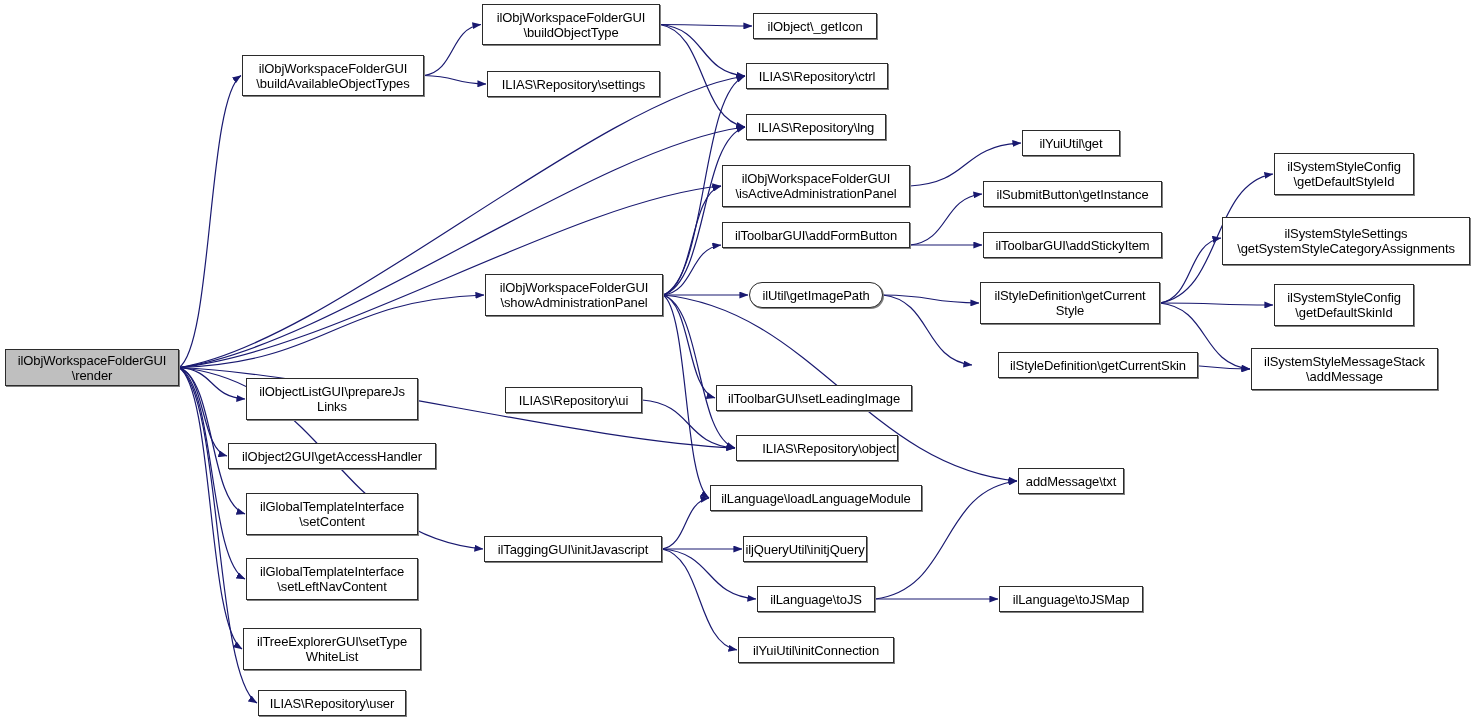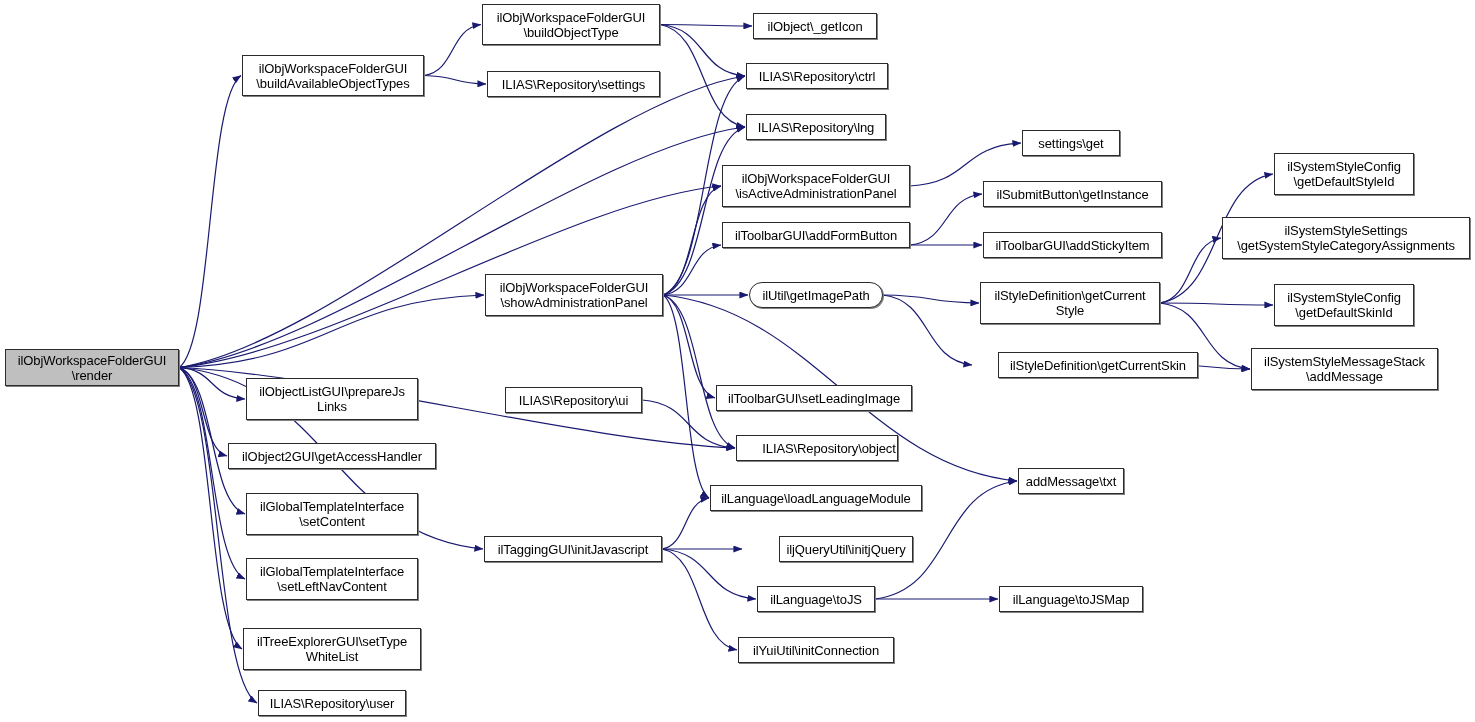--- a/index.html
+++ b/index.html
@@ -113,33 +113,33 @@
       <div class="node" style="left: 242px; top: 55px; width: 182px; height: 41px;"><span>ilObjWorkspaceFolderGUI
 \buildAvailableObjectTypes</span></div>
       <div class="node" style="left: 482px; top: 4px; width: 178px; height: 41px;"><span>ilObjWorkspaceFolderGUI
 \buildObjectType</span></div>
       <div class="node" style="left: 753px; top: 13px; width: 124px; height: 26px;"><span>ilObject\_getIcon</span></div>
       <div class="node" style="left: 487px; top: 71px; width: 173px; height: 26px;"><span>ILIAS\Repository\settings</span></div>
       <div class="node" style="left: 746px; top: 63px; width: 142px; height: 26px;"><span>ILIAS\Repository\ctrl</span></div>
       <div class="node" style="left: 746px; top: 114px; width: 140px; height: 26px;"><span>ILIAS\Repository\lng</span></div>
       <div class="node" style="left: 722px; top: 165px; width: 188px; height: 42px;"><span>ilObjWorkspaceFolderGUI
 \isActiveAdministrationPanel</span></div>
-      <div class="node" style="left: 1022px; top: 130px; width: 98px; height: 26px;"><span>settings\get</span></div>
+      <div class="node" style="left: 1022px; top: 130px; width: 98px; height: 26px;"><span>ilYuiUtil\get</span></div>
       <div class="node" style="left: 983px; top: 181px; width: 179px; height: 26px;"><span>ilSubmitButton\getInstance</span></div>
       <div class="node" style="left: 722px; top: 222px; width: 188px; height: 26px;"><span>ilToolbarGUI\addFormButton</span></div>
       <div class="node" style="left: 983px; top: 232px; width: 179px; height: 26px;"><span>ilToolbarGUI\addStickyItem</span></div>
       <div class="node" style="left: 485px; top: 274px; width: 178px; height: 42px;"><span>ilObjWorkspaceFolderGUI
 \showAdministrationPanel</span></div>
       <div class="node" style="left: 749px; top: 282px; width: 134px; height: 26px; border-radius: 13px;"><span>ilUtil\getImagePath</span></div>
       <div class="node" style="left: 980px; top: 282px; width: 180px; height: 42px;"><span>ilStyleDefinition\getCurrent
 Style</span></div>
       <div class="node" style="left: 998px; top: 352px; width: 200px; height: 26px;"><span>ilStyleDefinition\getCurrentSkin</span></div>
       <div class="node" style="left: 1274px; top: 153px; width: 140px; height: 42px;"><span>ilSystemStyleConfig
 \getDefaultStyleId</span></div>
-      <div class="node" style="left: 1222px; top: 217px; width: 248px; height: 42px;"><span>ilSystemStyleSettings
+      <div class="node" style="left: 1222px; top: 217px; width: 248px; height: 48px;"><span>ilSystemStyleSettings
 \getSystemStyleCategoryAssignments</span></div>
       <div class="node" style="left: 1274px; top: 284px; width: 140px; height: 42px;"><span>ilSystemStyleConfig
 \getDefaultSkinId</span></div>
       <div class="node" style="left: 1251px; top: 348px; width: 187px; height: 42px;"><span>ilSystemStyleMessageStack
 \addMessage</span></div>
       <div class="node" style="left: 246px; top: 378px; width: 172px; height: 42px;"><span>ilObjectListGUI\prepareJs
 Links</span></div>
       <div class="node" style="left: 228px; top: 443px; width: 208px; height: 26px;"><span>ilObject2GUI\getAccessHandler</span></div>
       <div class="node" style="left: 246px; top: 493px; width: 172px; height: 42px;"><span>ilGlobalTemplateInterface
 \setContent</span></div>
@@ -147,18 +147,18 @@
 \setLeftNavContent</span></div>
       <div class="node" style="left: 243px; top: 628px; width: 178px; height: 42px;"><span>ilTreeExplorerGUI\setType
 WhiteList</span></div>
       <div class="node" style="left: 258px; top: 690px; width: 148px; height: 26px;"><span>ILIAS\Repository\user</span></div>
       <div class="node" style="left: 505px; top: 387px; width: 137px; height: 26px;"><span>ILIAS\Repository\ui</span></div>
       <div class="node" style="left: 716px; top: 385px; width: 196px; height: 26px;"><span>ilToolbarGUI\setLeadingImage</span></div>
       <div class="node" style="left: 736px; top: 435px; width: 162px; height: 26px; padding-left: 24px;"><span>ILIAS\Repository\object</span></div>
       <div class="node" style="left: 710px; top: 485px; width: 212px; height: 26px;"><span>ilLanguage\loadLanguageModule</span></div>
       <div class="node" style="left: 1018px; top: 468px; width: 106px; height: 26px;"><span>addMessage\txt</span></div>
       <div class="node" style="left: 484px; top: 536px; width: 178px; height: 26px;"><span>ilTaggingGUI\initJavascript</span></div>
-      <div class="node" style="left: 779px; top: 536px; width: 134px; height: 26px;"><span>iljQueryUtil\initjQuery</span></div>
+      <div class="node" style="left: 743px; top: 536px; width: 124px; height: 26px;"><span>iljQueryUtil\initjQuery</span></div>
       <div class="node" style="left: 757px; top: 586px; width: 118px; height: 26px;"><span>ilLanguage\toJS</span></div>
       <div class="node" style="left: 999px; top: 586px; width: 144px; height: 26px;"><span>ilLanguage\toJSMap</span></div>
       <div class="node" style="left: 738px; top: 637px; width: 156px; height: 26px;"><span>ilYuiUtil\initConnection</span></div>
     </div>
 </div>
 
 </body></html>

